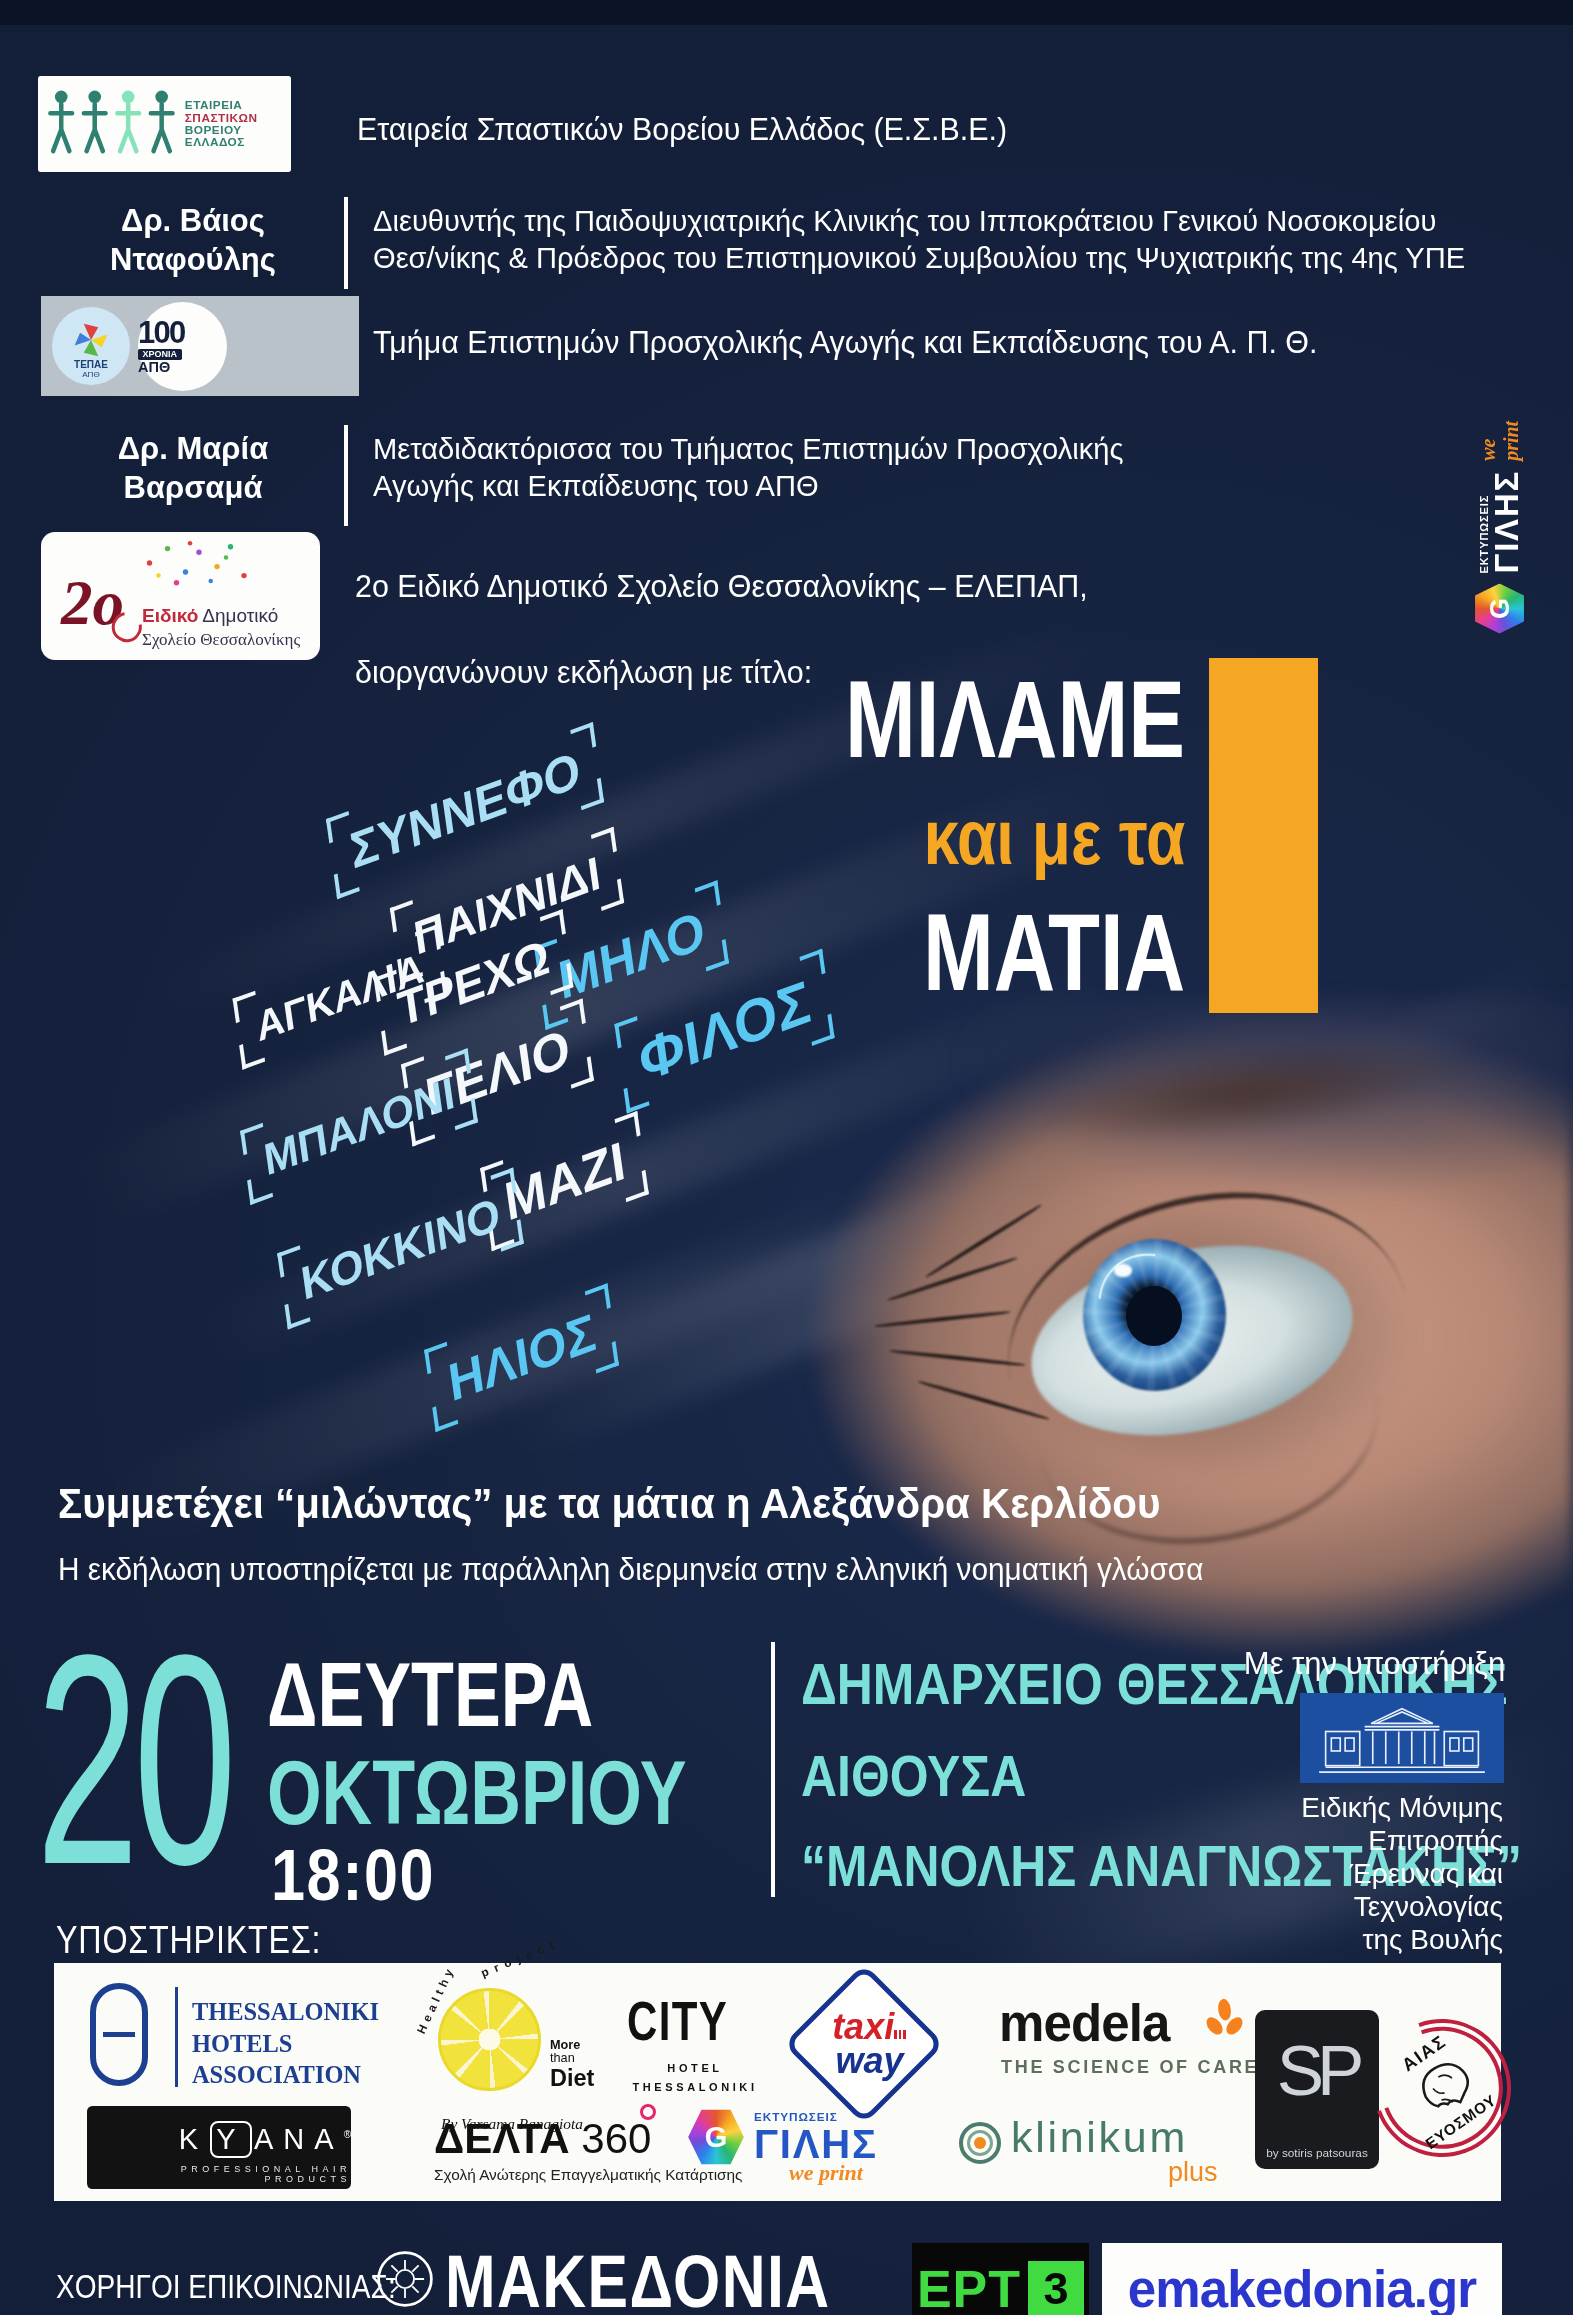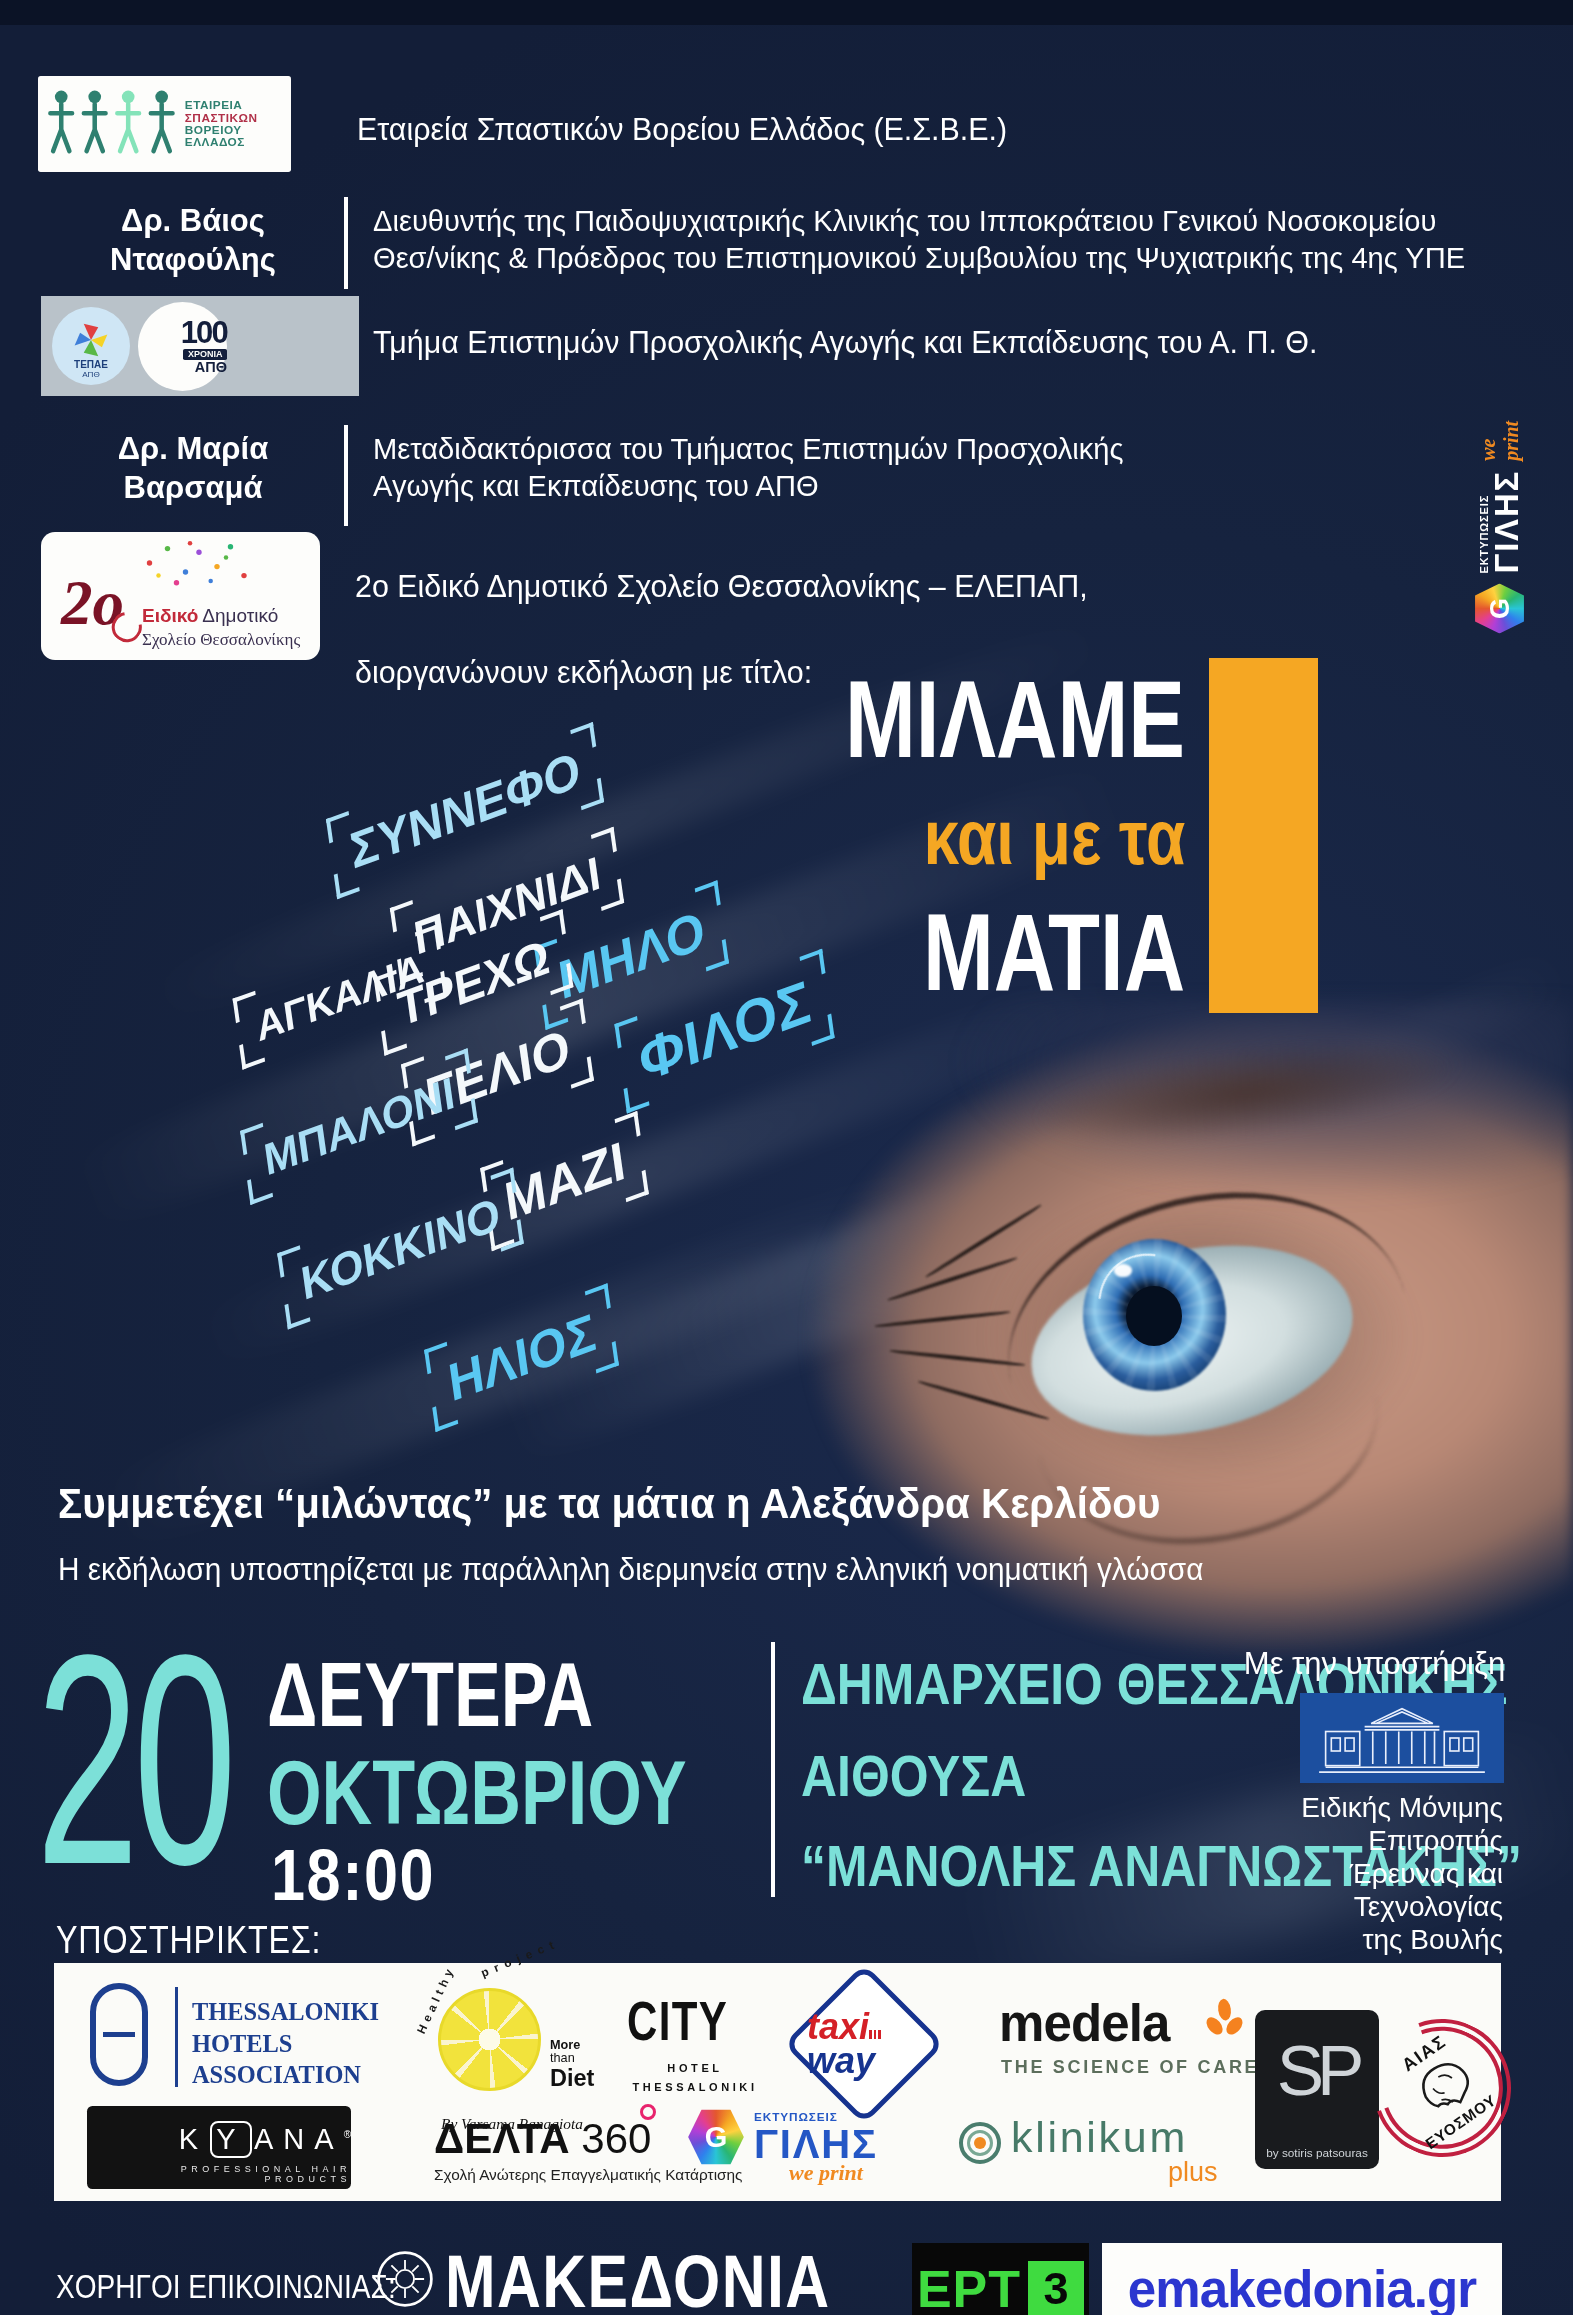--- a/index.html
+++ b/index.html
@@ -18,21 +18,21 @@
   .spk-name{width:226px;text-align:center;font-size:31px;font-weight:bold;line-height:1.25;}
   .spk1-name{left:80px;top:177px;}
   .vdiv{width:3.6px;background:#ffffff;}
   .vdiv1{left:344px;top:172px;height:92px;}
   .spk-role{font-size:30px;line-height:1.24;transform:scaleX(.97);transform-origin:left top;}
   .spk1-role{left:373px;top:177px;width:1167px;}
   .gray-band{left:41px;top:271px;width:318px;height:100px;background:#b9c2c9;}
   .tepae-circle{left:52px;top:282px;width:78px;height:78px;border-radius:50%;background:#cfe6f5;display:flex;flex-direction:column;align-items:center;justify-content:flex-end;padding-bottom:5.4px;box-sizing:border-box;}
   .tepae-circle .t1{font-size:10px;font-weight:bold;color:#1d3f7a;line-height:1;}
   .tepae-circle .t2{font-size:8.1px;color:#1d3f7a;line-height:1.2;}
-  .apth-circle{left:138px;top:277px;width:89px;height:89px;border-radius:50%;background:#fdfdfb;display:flex;flex-direction:column;align-items:flex-end;justify-content:center;line-height:.95;}
+  .apth-circle{left:138px;top:277px;width:89px;height:89px;border-radius:50%;background:#fdfdfb;display:flex;flex-direction:column;align-items:flex-start;justify-content:center;line-height:.95;}
   .apth-circle .n{font-size:31px;font-weight:bold;color:#141f3c;letter-spacing:-1.8px;}
   .apth-circle .c{font-size:9px;font-weight:bold;color:#fdfdfb;background:#141f3c;padding:0.9px 4.5px;border-radius:1.8px;margin:1.8px 0;}
   .apth-circle .a{font-size:14.5px;font-weight:bold;color:#141f3c;}
   .row3-text{left:373px;top:299px;}
   .spk2-name{left:80px;top:405px;}
   .vdiv2{left:344px;top:400px;height:101px;}
   .spk2-role{left:373px;top:405px;width:796px;}
   .school-box{left:41px;top:507px;width:279px;height:128px;background:#fdfdfb;border-radius:14px;}
   .school-num{position:absolute;left:20px;top:40px;font-family:"Liberation Serif",serif;font-style:italic;font-weight:bold;font-size:63px;color:#7a1326;line-height:1;}
   .school-fig{position:absolute;left:71px;top:80px;width:23.5px;height:23.5px;border-radius:50%;border:3.6px solid #c22a3a;border-top-color:transparent;transform:rotate(35deg);}
@@ -139,21 +139,21 @@
   .lemon{left:384px;top:25px;width:103px;height:103px;border-radius:50%;border:3.6px solid #e8d92a;
     background:radial-gradient(circle,#fdfbe8 0 16%,rgba(0,0,0,0) 16%),repeating-conic-gradient(#f2e33c 0 38deg,#faf4cf 38deg 45deg);}
   .h-arc1{left:360px;top:67px;font-size:11.8px;font-weight:bold;letter-spacing:4.5px;color:#1a1a1a;transform:rotate(-65deg);transform-origin:left top;}
   .h-arc2{left:425px;top:3.6px;font-size:11.8px;font-weight:bold;letter-spacing:6.3px;color:#1a1a1a;transform:rotate(-22deg);transform-origin:left top;}
   .h-more{left:496px;top:76px;color:#111;line-height:1.05;}
   .h-more .m1{font-size:12.7px;font-weight:bold;} .h-more .m2{font-size:12.7px;} .h-more .m3{font-size:23.5px;font-weight:bold;}
   .h-by{left:387px;top:152px;font-family:"Liberation Serif",serif;font-style:italic;font-size:15.4px;color:#111;}
   .city-name{left:573px;top:25px;font-size:56px;font-weight:bold;color:#111;transform:scaleX(.75);transform-origin:left top;letter-spacing:1.8px;}
   .city-sub{left:573px;top:96px;width:136px;text-align:center;color:#111;font-size:11px;letter-spacing:3.6px;font-weight:bold;line-height:1.7;}
   .taxi-d{left:753px;top:23.5px;width:114px;height:114px;border:5.4px solid #16338f;border-radius:14.5px;transform:rotate(45deg);background:#fff;}
-  .taxi-t{left:753px;top:47px;width:125px;text-align:left;line-height:.95;}
+  .taxi-t{left:753px;top:47px;width:125px;text-align:center;line-height:.95;}
   .taxi-t .t1{font-size:36px;font-weight:800;font-style:italic;color:#d42027;}
   .taxi-t .t2{font-size:36px;font-weight:800;font-style:italic;color:#16338f;}
   .taxi-t .dots{display:inline-block;width:12.7px;height:9px;background:repeating-linear-gradient(90deg,#d42027 0 2.7px,#fff 2.7px 4.5px);}
   .medela-n{left:945px;top:31px;font-size:51px;font-weight:bold;color:#161616;letter-spacing:-0.9px;}
   .medela-mark{left:1147px;top:34px;}
   .medela-tag{left:947px;top:94px;font-size:18px;letter-spacing:2.7px;color:#5c6e5c;font-weight:bold;}
   .sp-box{left:1201px;top:47px;width:124px;height:159px;background:#191b1e;border-radius:10px;color:#d8dcde;text-align:center;}
   .sp-mono{position:absolute;left:0;right:0;top:20px;font-size:71px;letter-spacing:-7.2px;font-weight:normal;color:#cfd4d8;}
   .sp-by{position:absolute;left:0;right:0;bottom:9px;font-size:11.8px;color:#cfd4d8;}
   .aias{left:1319px;top:56px;width:138px;height:138px;}

